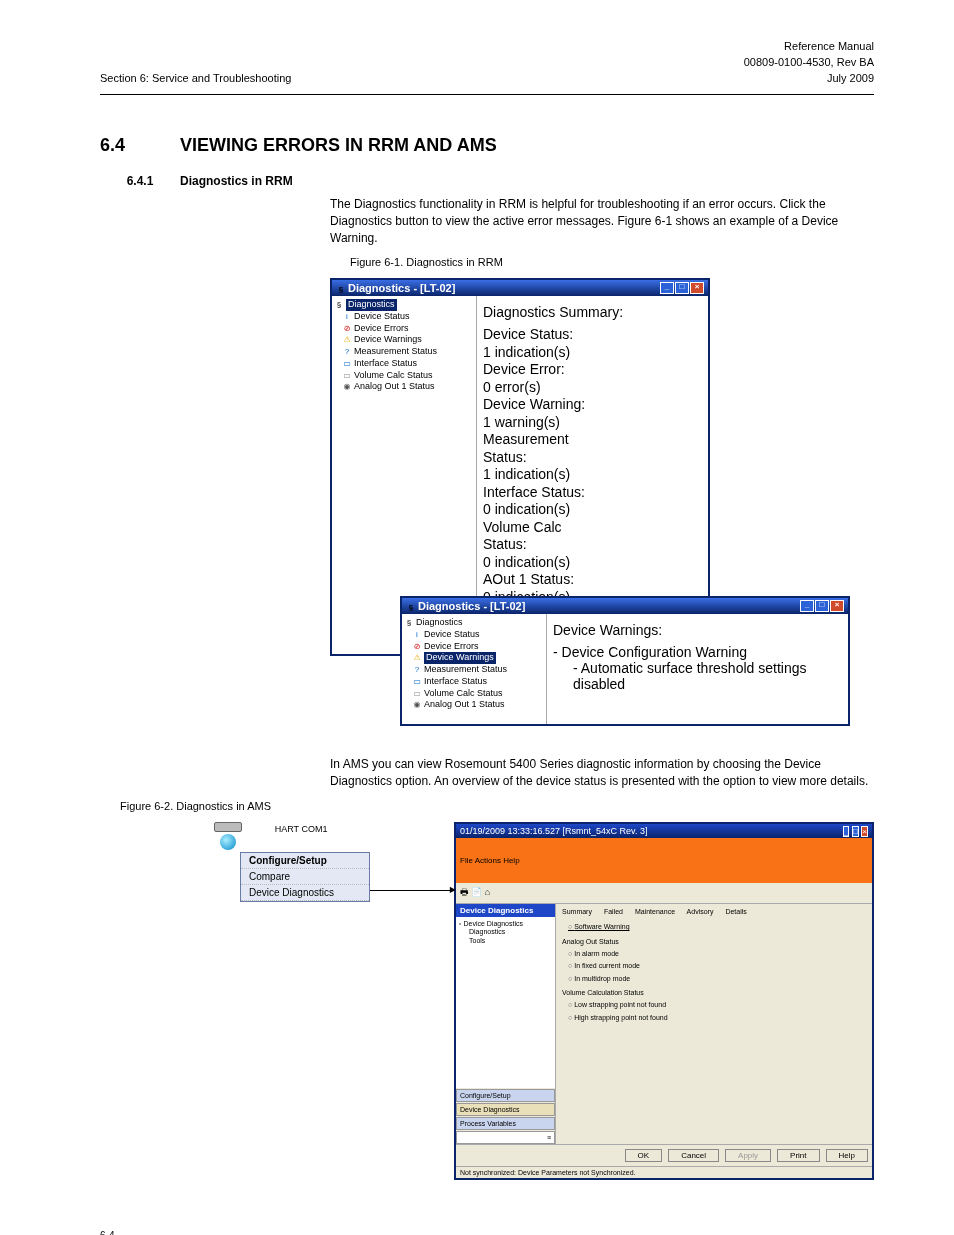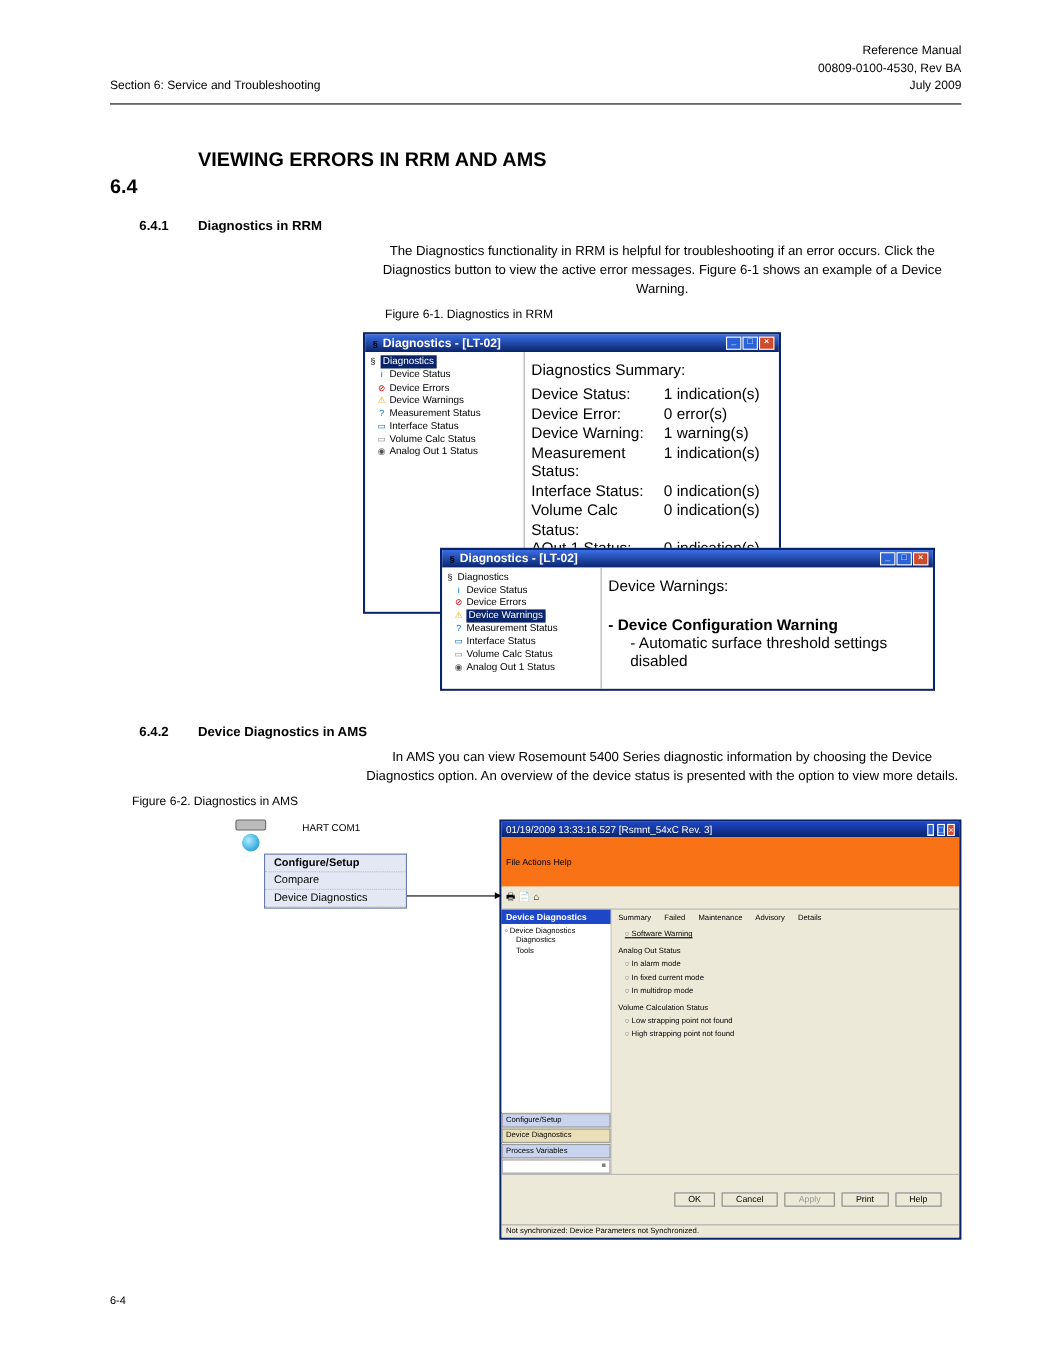--- a/index.html
+++ b/index.html
@@ -2,26 +2,26 @@
 <html><head>
 <meta charset="utf-8">
 <style>
   * { box-sizing: border-box; margin: 0; padding: 0; }
   body { font-family: Arial, sans-serif; font-size: 12px; background: #fff; width: 954px; margin: 0 auto; color: #000; }
   .page { padding: 40px 80px 40px 100px; position: relative; }
   .header-right { text-align: right; font-size: 11px; margin-bottom: 4px; }
   .header-left-line { font-size: 11px; margin-bottom: 2px; }
   hr.topline { border: none; border-top: 1px solid #000; margin: 8px 0 40px 0; }
   .section-row { display: flex; margin-bottom: 6px; }
-  .section-num { width: 80px; font-size: 18px; font-weight: bold; margin-top: 24px; }
+  .section-num { width: 80px; font-size: 18px; font-weight: bold; }
   .section-title { font-size: 18px; font-weight: bold; text-transform: uppercase; }
   .subsection-row { display: flex; margin-bottom: 8px; text-align: center; }
   .sub-num { width: 80px; font-weight: bold; }
   .sub-title { font-weight: bold; }
-  .body-text { margin-left: 0; margin-bottom: 10px; line-height: 1.4; text-align: center; }
+  .body-text { margin-left: 0; margin-bottom: 10px; line-height: 1.4; }
   .indent-block { margin-left: 230px; }
   .fig-caption { font-size: 11px; margin: 4px 0 10px 230px; padding-left: 20px; }
 
   
   .win { border: 2px solid #0a246a; background: #ece9d8; font-size: 10px; position: relative; }
   .win1 { width: 380px; margin-left: 230px; }
   .titlebar { background: linear-gradient(to bottom, #3a6ee5, #0a246a); color: #fff; font-weight: bold; padding: 2px 4px; display: flex; justify-content: space-between; align-items: center; font-size: 11px; }
   .titlebar .right-buttons { display: flex; gap: 1px; }
   .tbtn { width: 14px; height: 12px; border: 1px solid #fff; font-size: 8px; line-height: 8px; text-align: center; }
   .tbtn.min { background: #2b62d8; }
@@ -35,21 +35,21 @@
   .ico { display: inline-block; width: 10px; text-align: center; font-size: 8px; margin-right: 2px; }
   .ico.info::before { content:"i"; color:#0066cc; }
   .ico.stop::before { content:"⊘"; color:#c00; }
   .ico.warn::before { content:"⚠"; color:#e6a800; }
   .ico.meas::before { content:"?"; color:#0066cc; }
   .ico.iface::before { content:"▭"; color:#0066cc; }
   .ico.vol::before { content:"▭"; color:#888; }
   .ico.aout::before { content:"◉"; color:#555; }
   .ico.diag::before { content:"§"; color:#000; }
   .diag-pane { flex: 1; padding: 8px 6px; font-size: 14px; }
-  .diag-pane .row { display: flex; justify-content: space-between; line-height: 1.25; }
+  .diag-pane .row { display: flex; justify-content: space-between; line-height: 1.25; flex-direction: column; }
   .diag-pane .row .l { width: 55%; }
   .diag-pane .row .r { width: 45%; }
   .diag-pane .hdr { margin-bottom: 6px; }
   .diag-pane .foot { margin-top: 8px; }
 
   
   .win2-wrap { position: relative; margin-left: 300px; margin-top: -60px; margin-bottom: 30px; }
   .win2 { width: 450px; }
 
   
@@ -76,21 +76,21 @@
   .ams-left-btn.blue { background:#c9d4ee; }
   .ams-left-btn.white { background:#fff; text-align:right; }
   .ams-right { flex:1; background:#ece9d8; padding:4px 6px; font-size:7px; }
   .ams-tabs { font-size:7px; margin-bottom:6px; }
   .ams-tabs span { margin-right:10px; }
   .ams-group { margin-bottom:4px; }
   .ams-group .lbl { font-size:7px; margin-bottom:3px; }
   .ams-item { margin-left:6px; font-size:7px; line-height:1.8; }
   .ams-item::before { content:"○ "; color:#666; }
 
-  .ams-footer { display:flex; justify-content:flex-end; gap:6px; padding:16px; border-top:1px solid #aaa; background:#ece9d8; }
+  .ams-footer { display:flex; justify-content:flex-end; gap:6px; padding:4px; border-top:1px solid #aaa; background:#ece9d8; }
   .ams-btn { border:1px solid #888; background:#ece9d8; padding:1px 12px; font-size:8px; }
   .ams-status { font-size:7px; padding:2px 4px; background:#ece9d8; border-top:1px solid #aaa; }
 
   .footer { margin-top: 50px; font-size: 10px; }
 
   
   .globe { width:16px; height:16px; border-radius:50%; background: radial-gradient(circle at 6px 6px,#aef,#08c); display:inline-block; vertical-align:middle; margin-right:4px; }
   .keyboard-ico { width:28px; height:10px; background:#bbb; border:1px solid #666; display:inline-block; margin-left:4px; border-radius:2px; }
 </style>
 </head>
@@ -190,33 +190,27 @@
           <div class="node"><span class="ico info"></span><span>Device Status</span></div>
           <div class="node"><span class="ico stop"></span><span>Device Errors</span></div>
           <div class="node"><span class="ico warn"></span><span class="highlight">Device Warnings</span></div>
           <div class="node"><span class="ico meas"></span><span>Measurement Status</span></div>
           <div class="node"><span class="ico iface"></span><span>Interface Status</span></div>
           <div class="node"><span class="ico vol"></span><span>Volume Calc Status</span></div>
           <div class="node"><span class="ico aout"></span><span>Analog Out 1 Status</span></div>
         </div>
         <div class="diag-pane">
           <div class="hdr">Device Warnings:</div>
-          <div style="margin-top:20px;font-weight:bold;">- Device Configuration Warning</div>
+          <div style="margin-top:6px;">- Device Configuration Warning</div>
           <div style="margin-left:20px;">- Automatic surface threshold settings disabled</div>
         </div>
       </div>
     </div>
   </div>
 
-  <div class="subsection-row" style="margin-top:10px;">
-    <div class="sub-num">6.4.2</div>
-    <div>
-      <div class="sub-title">Device Diagnostics in AMS</div>
-    </div>
-  </div>
   <div class="body-text indent-block">In AMS you can view Rosemount 5400 Series diagnostic information by choosing the Device Diagnostics option. An overview of the device status is presented with the option to view more details.</div>
   <div class="fig-caption" style="margin-left:0;">Figure 6-2. Diagnostics in AMS</div>
 
   <div class="ams-row">
     <div class="ams-nav">
       <div><span class="keyboard-ico"></span> <span class="hart-label">HART COM1</span></div>
       <div style="margin-left:10px;"><span class="globe"></span></div>
       <div class="nav-group" style="margin-left:30px;">
         <div class="nav-row sel">Configure/Setup</div>
         <div class="nav-row">Compare</div>

